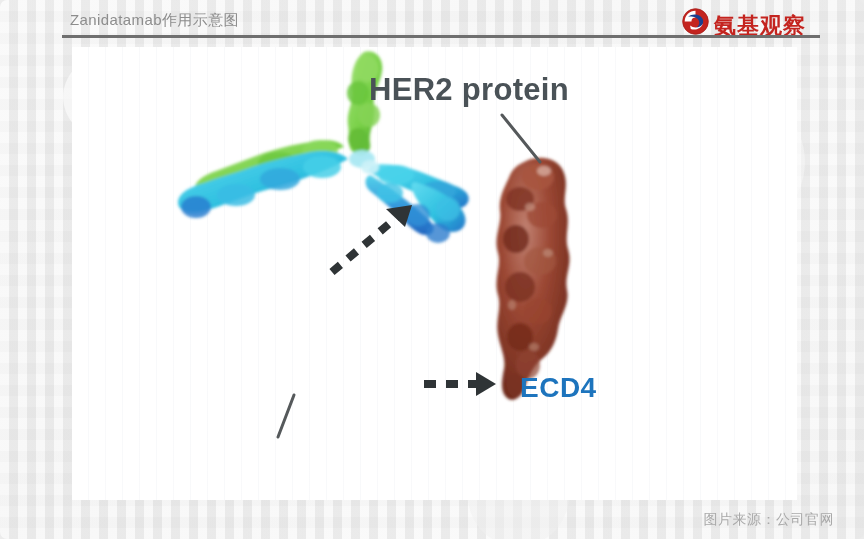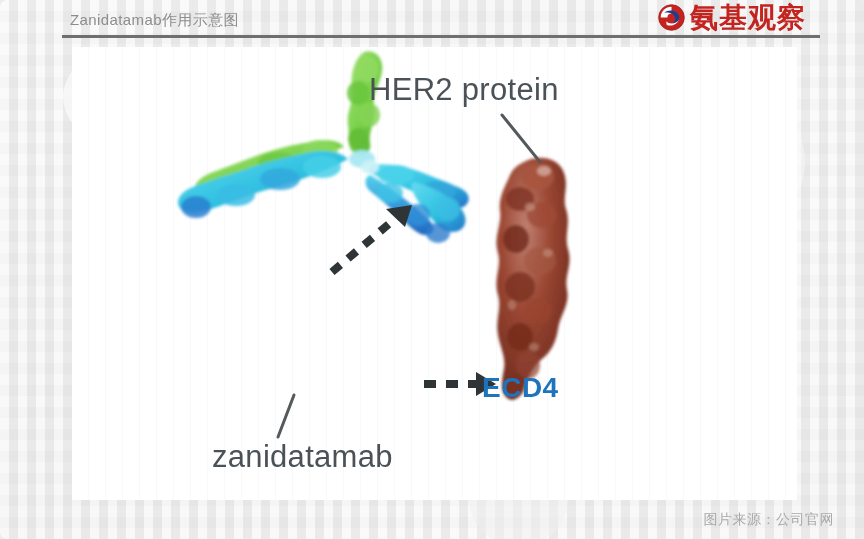--- a/index.html
+++ b/index.html
@@ -51,27 +51,28 @@
     display: flex;
     align-items: center;
     gap: 5px;
   }
   .brand-mark {
     width: 27px;
     height: 27px;
     flex: 0 0 auto;
   }
   .brand-name {
-    font-size: 28px;
+    font-size: 22px;
     font-weight: bold;
     color: #c4241f;
     letter-spacing: 1px;
     font-family: Liberation Serif, serif;
     line-height: 27px;
     white-space: nowrap;
+    margin-top: 8px;
   }
   .header-rule {
     position: absolute;
     left: 62px;
     top: 35px;
     width: 758px;
     height: 3px;
     background: #6f6f6f;
   }
 
@@ -89,38 +90,39 @@
     inset: 0;
     background:
       repeating-linear-gradient(90deg, rgba(252,252,253,0) 0 16px, rgba(246,247,249,0.75) 16px 17px);
   }
 
   
   .fig-label {
     position: absolute;
     white-space: nowrap;
     font-family: "Liberation Sans", sans-serif;
+    font-weight: bold;
   }
   .lbl-her2 {
     left: 297px;
     top: 25px;
     font-size: 31px;
     color: #4a5257;
     letter-spacing: 0.3px;
   }
   .lbl-ecd2 {
     left: 347px;
     top: 140px;
     font-size: 28px;
     font-weight: bold;
     color: #6fba2c;
     letter-spacing: 0.5px;
   }
   .lbl-ecd4 {
-    left: 410px;
+    left: 448px;
     top: 325px;
     font-size: 28px;
     font-weight: bold;
     color: #1d74bd;
     letter-spacing: 0.5px;
   }
   .lbl-zani {
     left: 140px;
     top: 392px;
     font-size: 31px;
@@ -326,17 +328,16 @@
         <line x1="352" y1="337" x2="410" y2="337" stroke="#2f3436" stroke-width="8" stroke-linecap="butt" stroke-dasharray="12 10"></line>
         <path d="M424 337 L404 325 L404 349 Z" fill="#2f3436"></path>
       </g>
     </svg>
 
     <div class="fig-label lbl-her2">HER2 protein</div>
 
 
     <div class="fig-label lbl-ecd4">ECD4</div>
 
-    <div class="fig-label lbl-zani">zanidatamab</div>
   </div>
 
   <div class="source-note">图片来源：公司官网</div>
 </div>
 
 </body></html>

